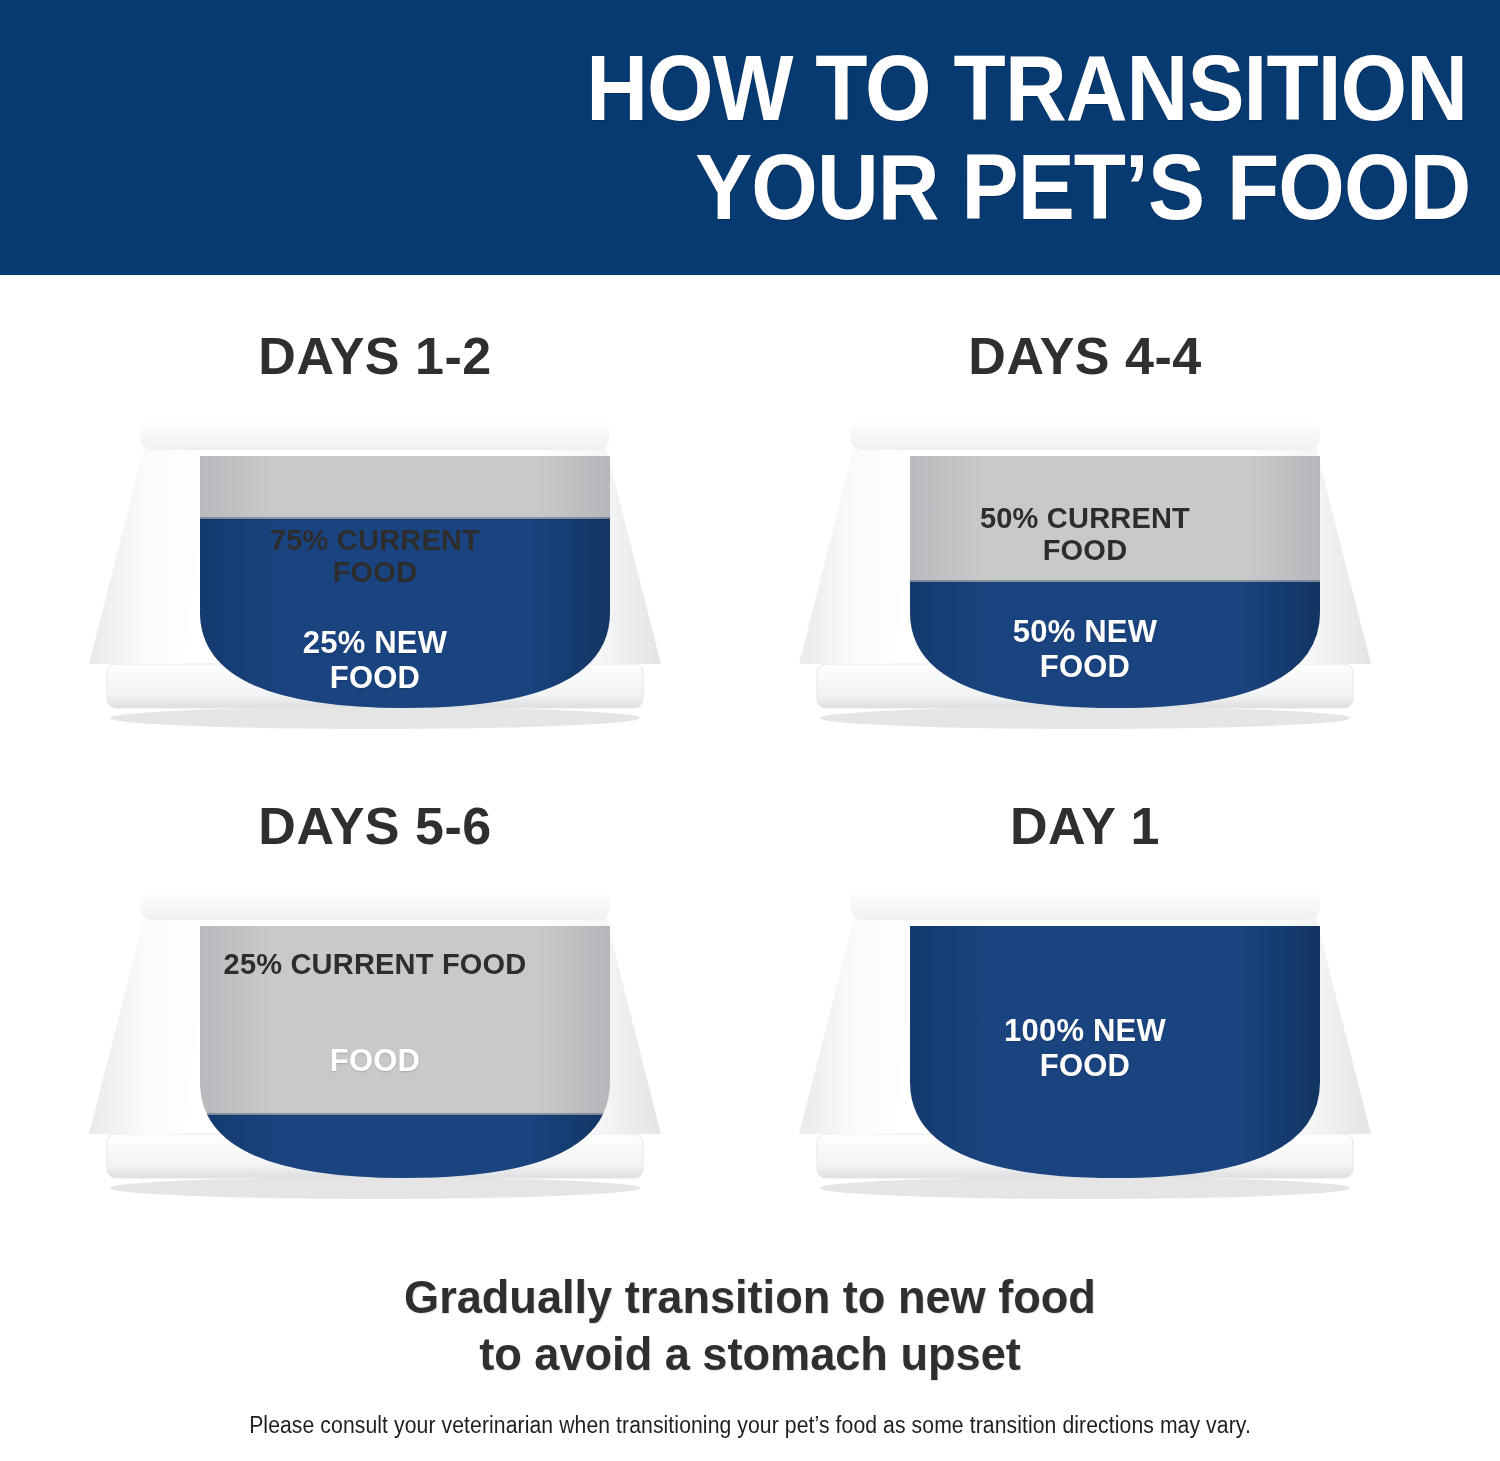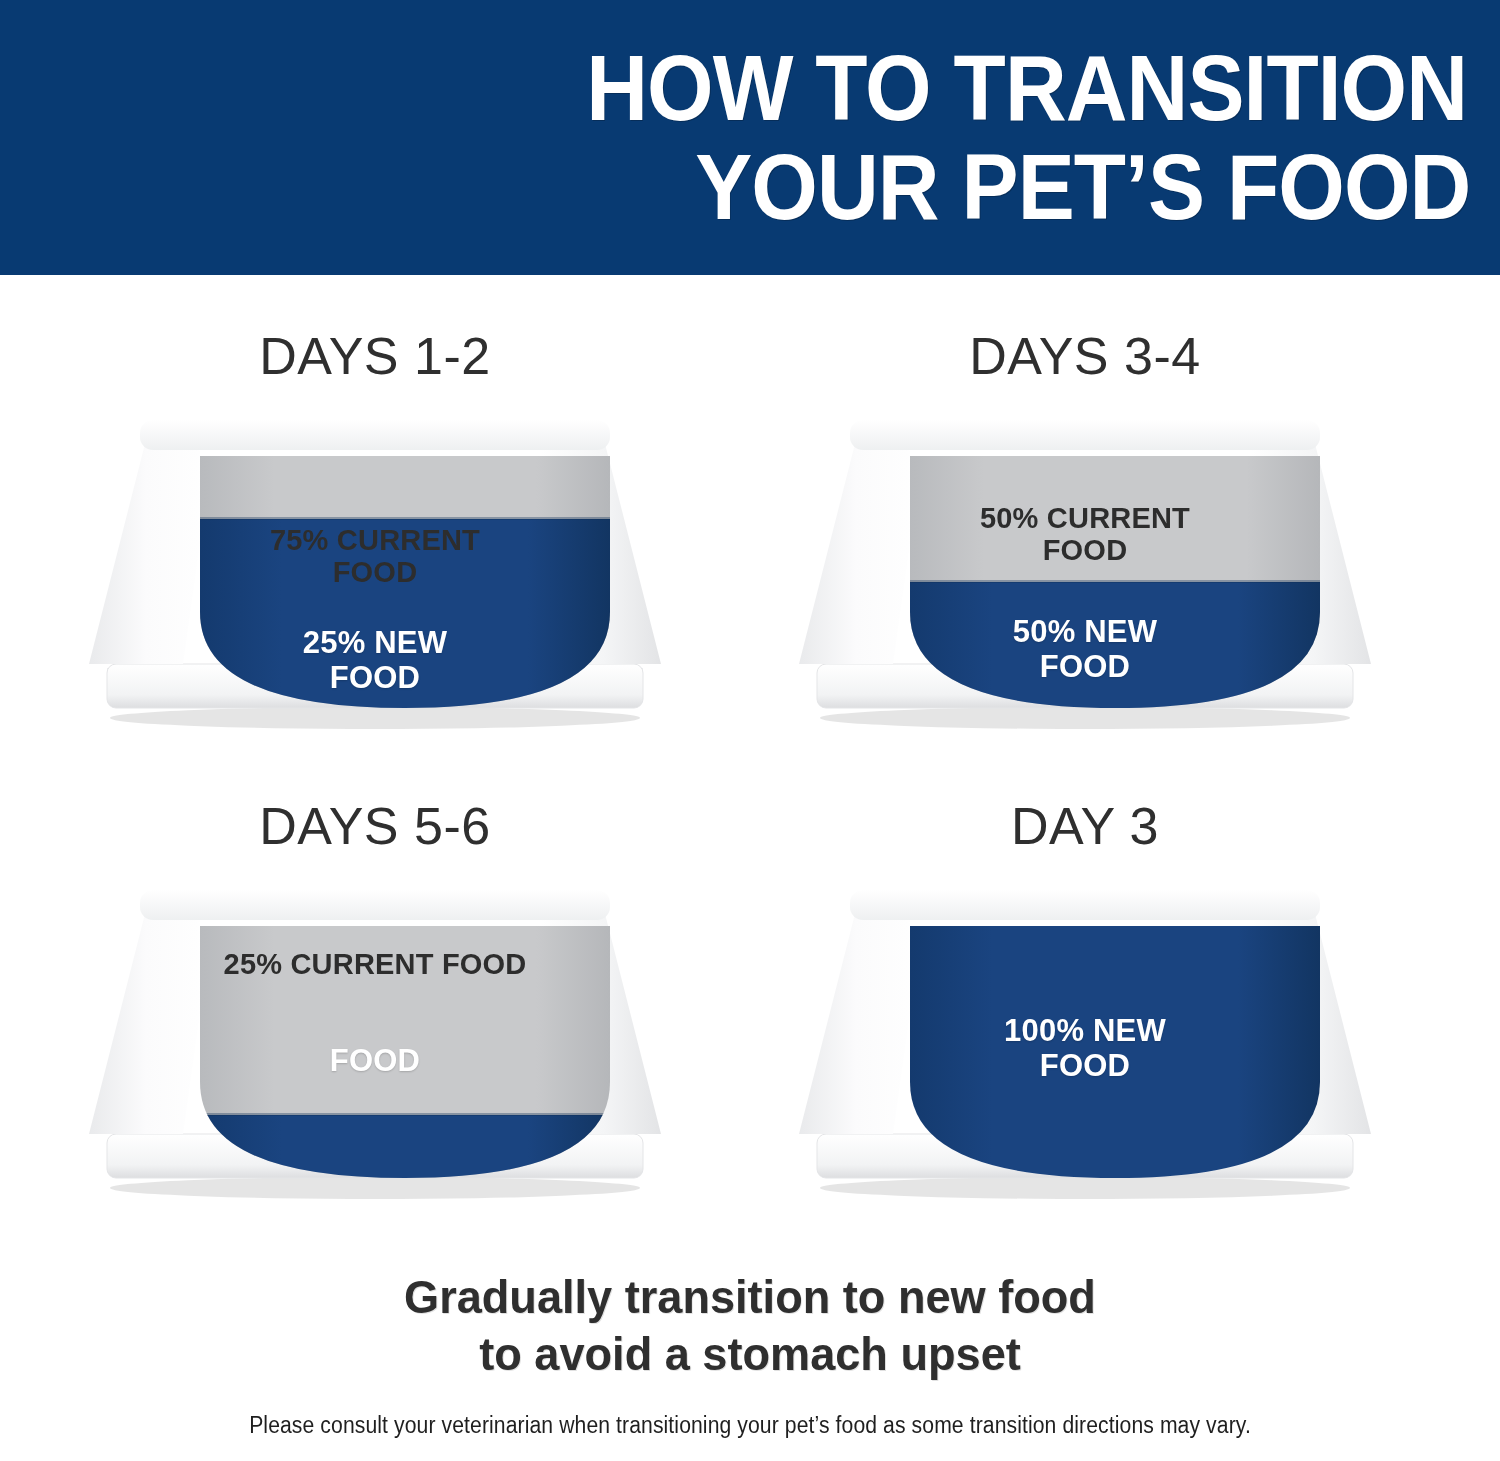--- a/index.html
+++ b/index.html
@@ -65,21 +65,21 @@
     align-items: center;
   }
   .bowl-cell.r0c0 { left: 0;   top: 55px; }
   .bowl-cell.r0c1 { left: 710px; top: 55px; }
   .bowl-cell.r1c0 { left: 0;   top: 525px; align-items: center; }
   .bowl-cell.r1c1 { left: 710px; top: 525px; }
 
   .bowl-title {
     color: #2f2f2f;
     font-family: "Liberation Sans", "DejaVu Sans", sans-serif;
-    font-weight: 400;
+    font-weight: 700;
     font-size: 52px;
     letter-spacing: 0.5px;
     line-height: 1;
     margin: 0 0 24px 0;
     white-space: nowrap;
   }
   .bowl-figure {
     position: relative;
     width: 640px;
     height: 330px;
@@ -209,21 +209,21 @@
           <div>FOOD</div>
         </div>
         <div class="food-label new" style="top:220px">
           <div>25% NEW</div>
           <div>FOOD</div>
         </div>
       </div>
     </div>
 
     <div class="bowl-cell r0c1">
-      <div class="bowl-title">DAYS 3-4</div>
+      <div class="bowl-title">DAYS 4-4</div>
       <div class="bowl-figure">
         <svg width="640" height="330" viewBox="0 0 640 330">
           <defs>
             <clipPath id="cavity2">
               <path d="M60,20 L470,20 L470,176 Q470,272 265,272 Q60,272 60,176 Z"></path>
             </clipPath>
           </defs>
           <ellipse cx="320" cy="312" rx="265" ry="11" fill="#000" opacity="0.10"></ellipse>
           <rect x="52" y="258" width="536" height="44" rx="9" fill="url(#base1)" stroke="#e4e5e7" stroke-width="1"></rect>
           <path d="M108,18 Q96,18 92,30 L34,258 L128,258 L160,30 Q162,18 150,18 Z" fill="url(#wallL1)"></path>
@@ -272,21 +272,21 @@
           <div>25% CURRENT FOOD</div>
           <div></div>
         </div>
         <div class="food-label new" style="top:168px">
           <div>FOOD</div>
         </div>
       </div>
     </div>
 
     <div class="bowl-cell r1c1">
-      <div class="bowl-title">DAY 3</div>
+      <div class="bowl-title">DAY 1</div>
       <div class="bowl-figure">
         <svg width="640" height="330" viewBox="0 0 640 330">
           <defs>
             <clipPath id="cavity4">
               <path d="M60,20 L470,20 L470,176 Q470,272 265,272 Q60,272 60,176 Z"></path>
             </clipPath>
           </defs>
           <ellipse cx="320" cy="312" rx="265" ry="11" fill="#000" opacity="0.10"></ellipse>
           <rect x="52" y="258" width="536" height="44" rx="9" fill="url(#base1)" stroke="#e4e5e7" stroke-width="1"></rect>
           <path d="M108,18 Q96,18 92,30 L34,258 L128,258 L160,30 Q162,18 150,18 Z" fill="url(#wallL1)"></path>

